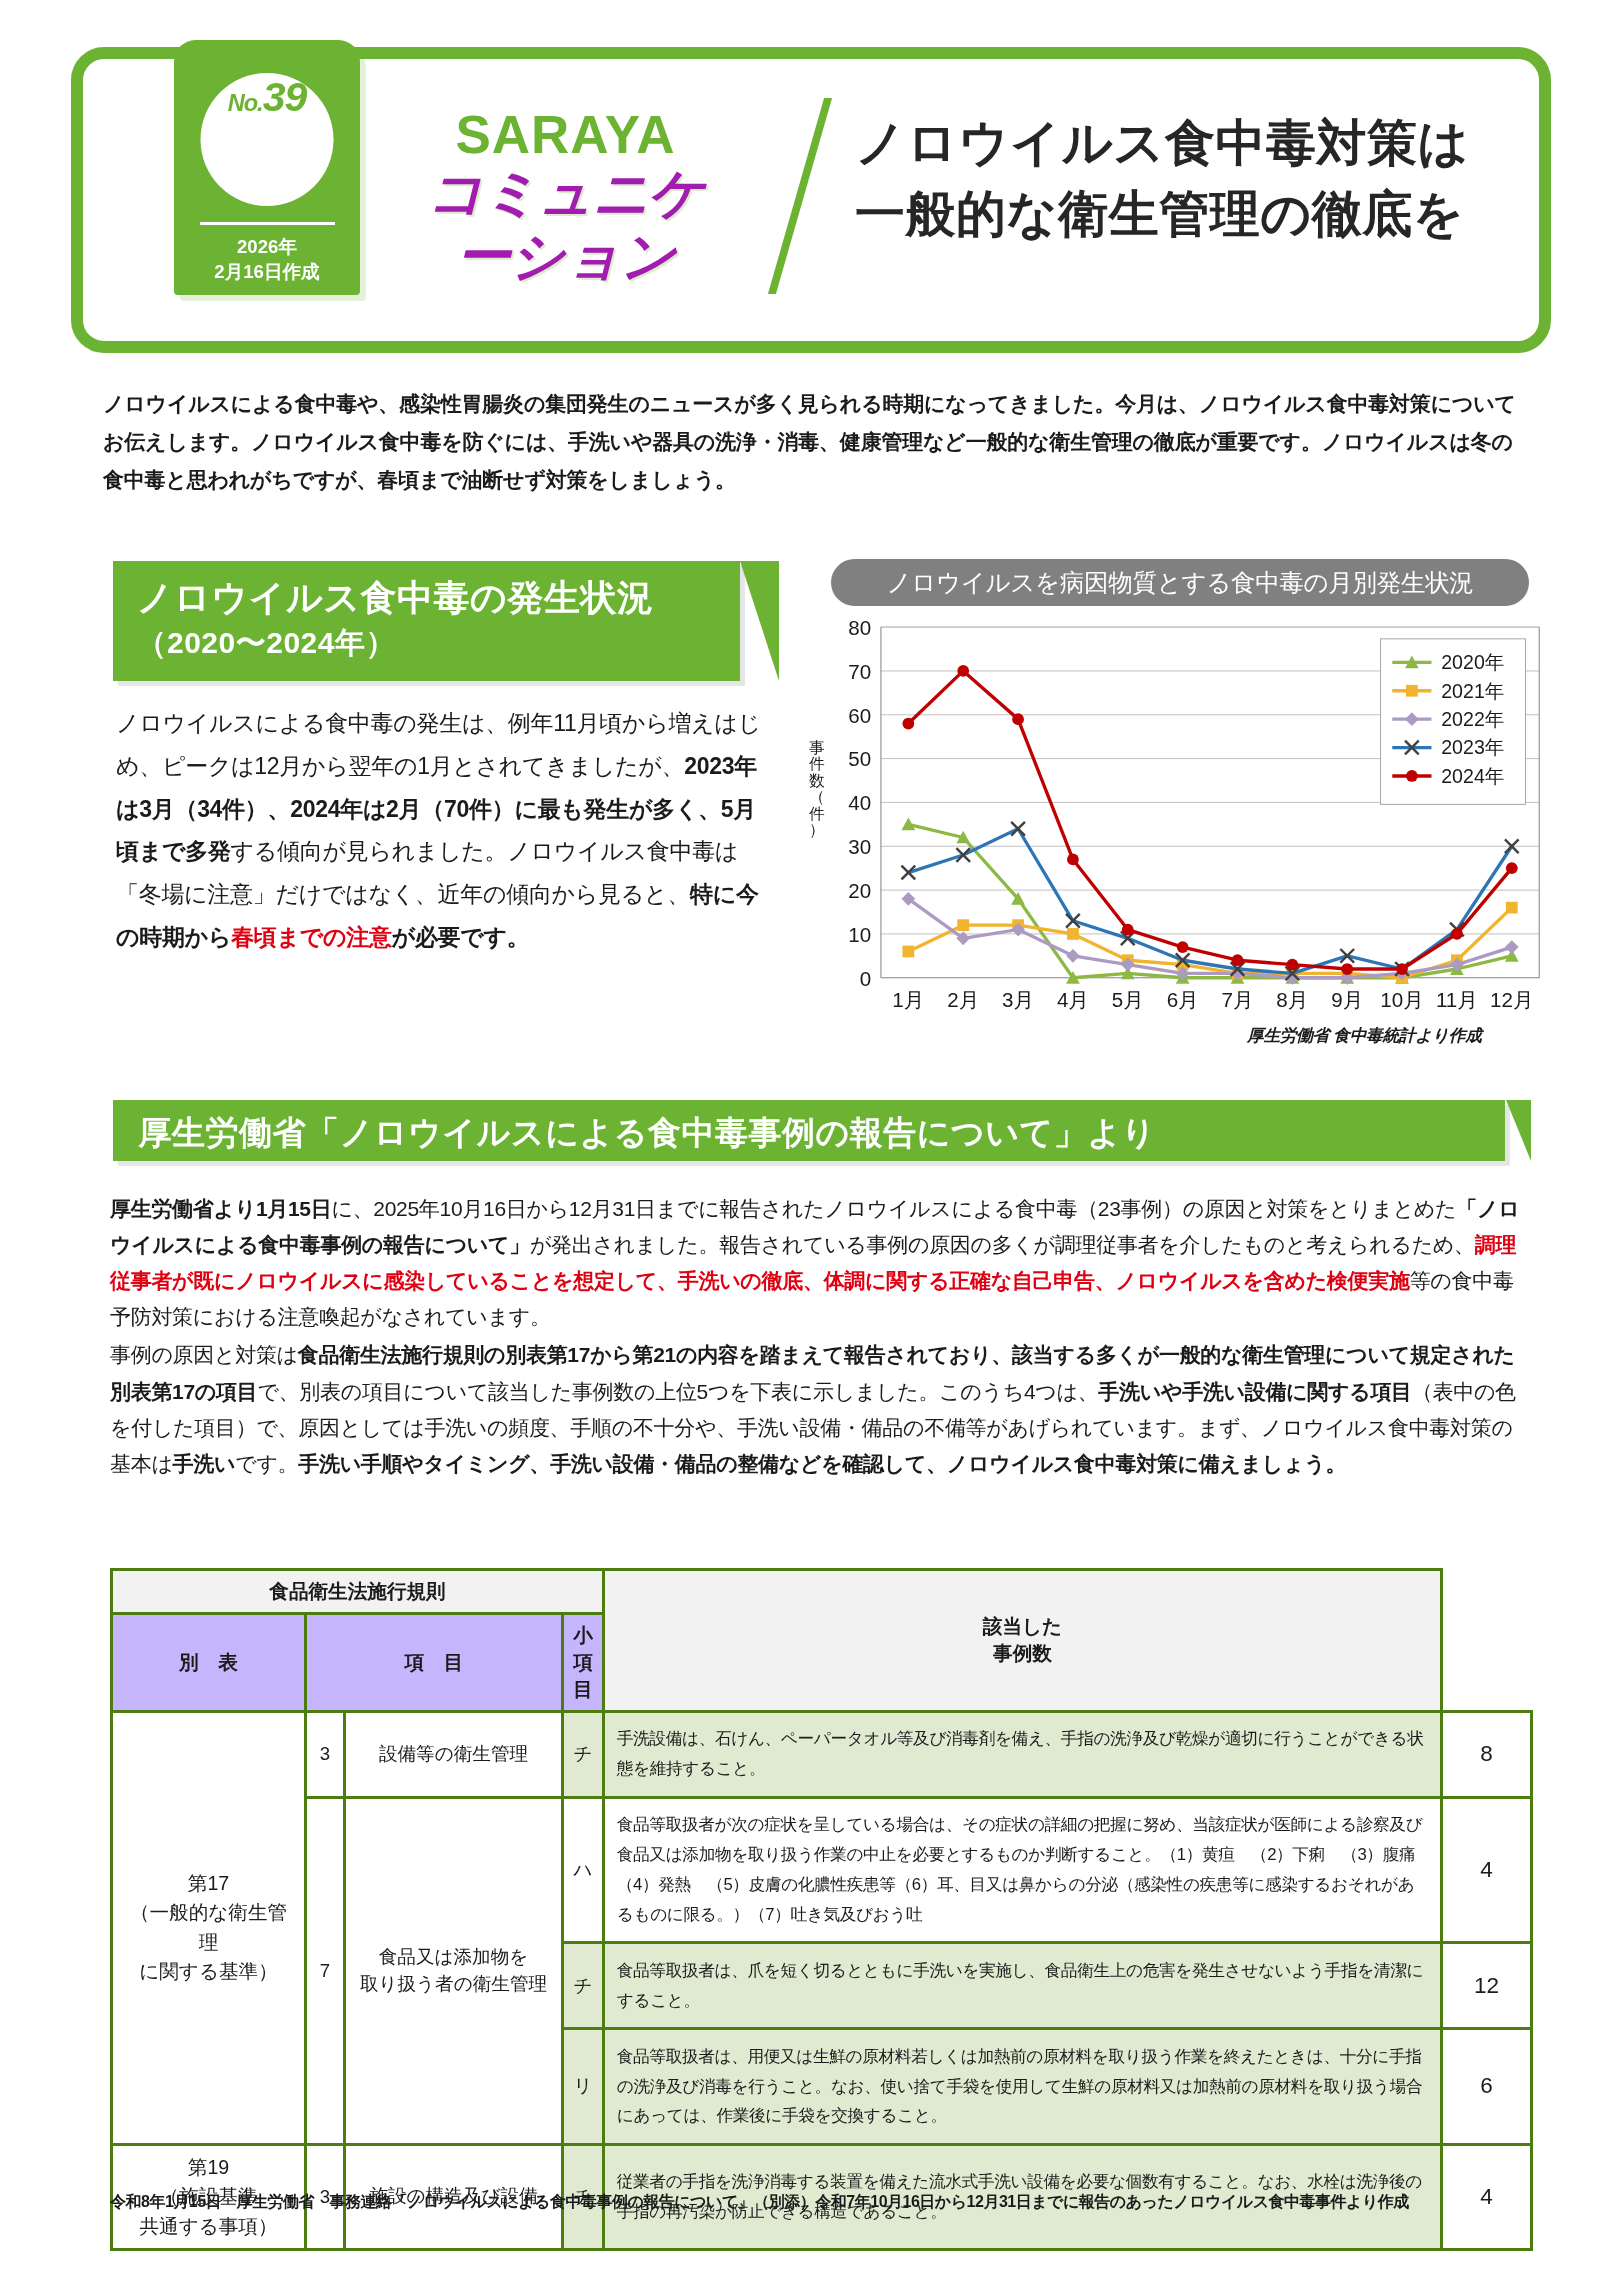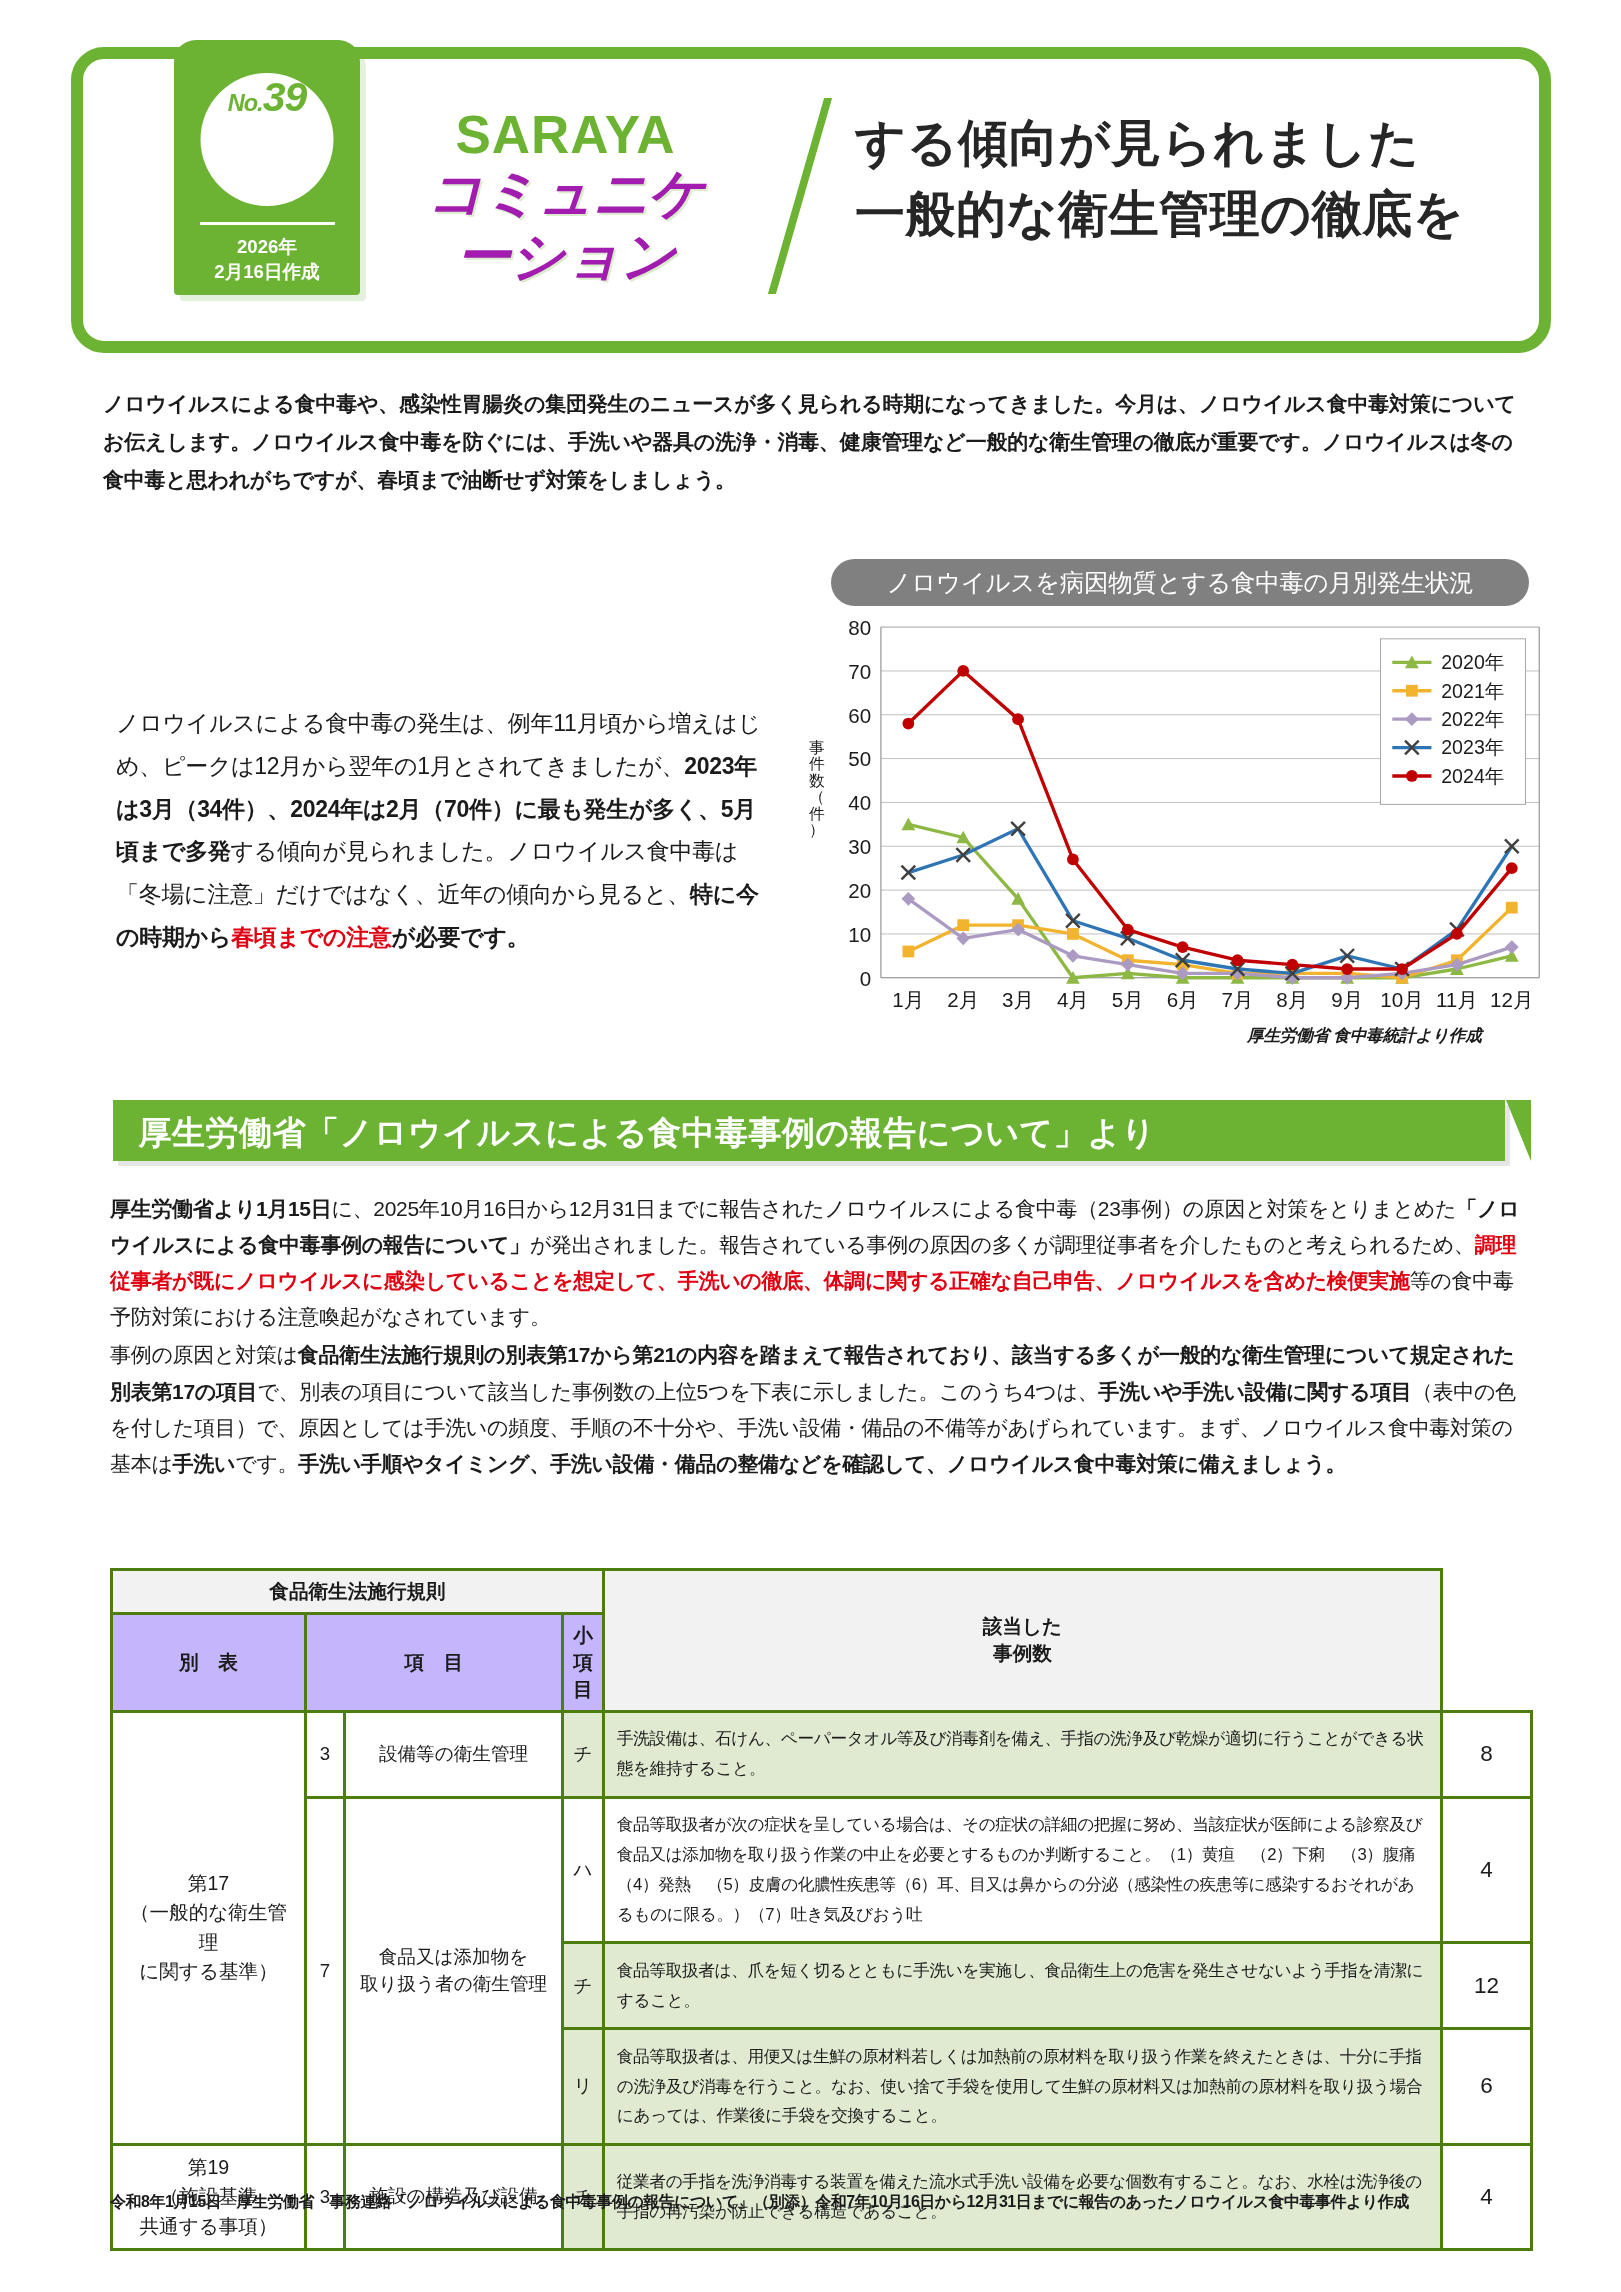--- a/index.html
+++ b/index.html
@@ -332,27 +332,31 @@
     </div>
 
     <div class="brand">
       <div class="brand-saraya">SARAYA</div>
       <div class="brand-comm">コミュニケーション</div>
     </div>
 
     <div class="brand-divider"></div>
 
     <div class="head-title">
-      <div>する傾向が見られました</div>
+      <div>ノロウイルス食中毒対策は</div>
       <div>一般的な衛生管理の徹底を</div>
     </div>
   </div>
 
   <div class="intro">ノロウイルスによる食中毒や、感染性胃腸炎の集団発生のニュースが多く見られる時期になってきました。今月は、ノロウイルス食中毒対策についてお伝えします。ノロウイルス食中毒を防ぐには、手洗いや器具の洗浄・消毒、健康管理など一般的な衛生管理の徹底が重要です。ノロウイルスは冬の食中毒と思われがちですが、春頃まで油断せず対策をしましょう。</div>
 
+  <div class="sec1-heading">
+    <div class="l1">ノロウイルス食中毒の発生状況</div>
+    <div class="l2">（2020〜2024年）</div>
+  </div>
 
   <div class="sec1-body"><span>ノロウイルスによる食中毒の発生は、例年11月頃から増えはじめ、ピークは12月から翌年の1月とされてきましたが、</span><span class="b">2023年は3月（34件）、2024年は2月（70件）に最も発生が多く、5月頃まで多発</span><span>する傾向が見られました。ノロウイルス食中毒は「冬場に注意」だけではなく、近年の傾向から見ると、</span><span class="b">特に今の時期から</span><span class="red">春頃までの注意</span><span class="b">が必要です。</span></div>
 
   <div class="chart-title">ノロウイルスを病因物質とする食中毒の月別発生状況</div>
 
   <div class="chart-box">
     <div class="ylab">事<br>件<br>数<br>（<br>件<br>）</div>
     <svg class="chart-svg" id="chart-svg" width="719" height="412" viewBox="0 0 734 420">
         <line x1="52" y1="368" x2="724" y2="368" stroke="#7f7f7f" stroke-width="1"></line>
         <text x="42" y="376" text-anchor="end" font-size="21" font-family="&quot;Liberation Sans&quot;, sans-serif" fill="#1b1b1b">0</text>

